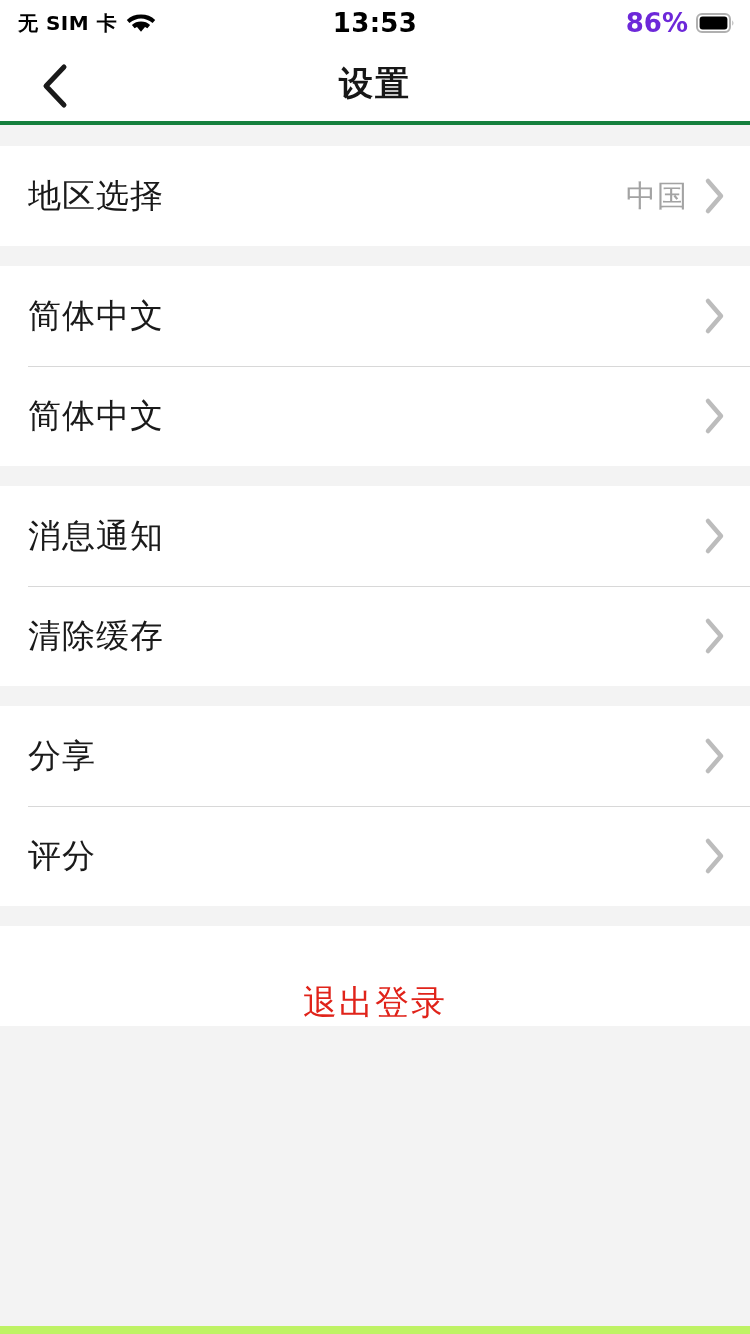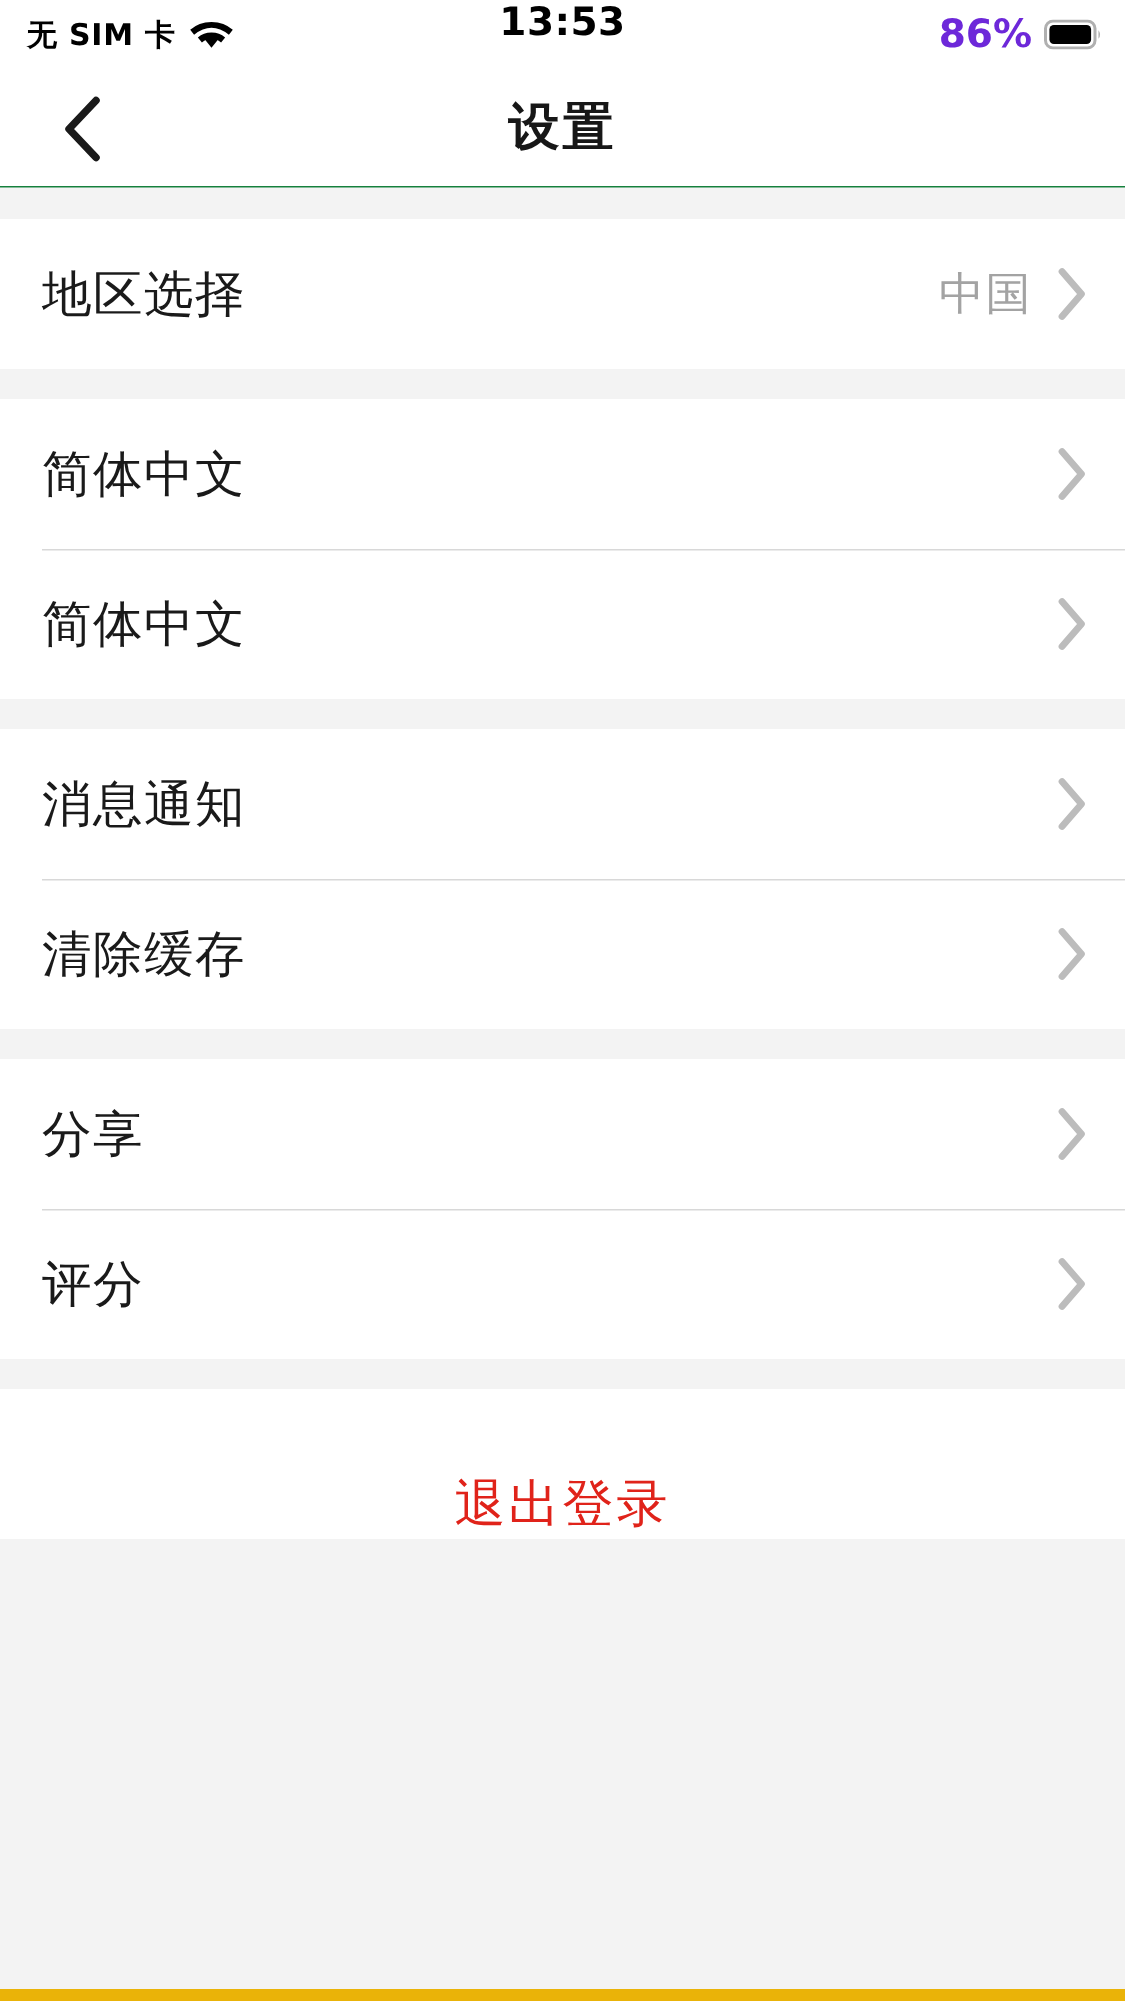--- a/index.html
+++ b/index.html
@@ -17,49 +17,49 @@
     position:relative; height:46px; background:#ffffff;
     display:flex; align-items:center;
   }
   .sb-left{
     position:absolute; left:18px; top:0; height:46px;
     display:flex; align-items:center; gap:9px;
   }
   .sb-carrier{ font-size:20px; font-weight:600; color:#000; letter-spacing:.5px; line-height:1; }
   .sb-center{
     position:absolute; left:0; right:0; top:0; height:46px;
-    display:flex; justify-content:center;
+    display:flex; align-items:center; justify-content:center;
   }
   .sb-time{ font-size:26px; font-weight:700; color:#000; letter-spacing:.3px; }
   .sb-right{
     position:absolute; right:14px; top:0; height:46px;
     display:flex; align-items:center; gap:8px;
   }
   .sb-batt-pct{ font-size:26px; font-weight:600; color:#6d28d9; }
   .wifi-ico{ display:block; width:30px; height:22px; }
   .batt-ico{ display:block; width:40px; height:20px; }
 
   
   .navbar{
     position:relative; height:79px; background:#ffffff;
-    border-bottom:1px solid #15803d;
+    border-bottom:4px solid #15803d;
     display:flex; align-items:center; justify-content:center;
   }
   .nav-back{
     position:absolute; left:0; top:0; width:110px; height:79px;
     display:flex; align-items:center; justify-content:center;
     cursor:pointer;
   }
   .nav-back svg{ display:block; width:30px; height:46px; }
   .nav-title{
     font-size:34px; font-weight:600; color:#171717; letter-spacing:2px;
   }
 
   
-  .scroll{ position:absolute; left:0; right:0; top:126px; bottom:0; background:#eab308; }
+  .scroll{ position:absolute; left:0; right:0; top:126px; bottom:0; background:#bef264; }
   .gap{ height:20px; background:#f3f3f3; }
   .group{ background:#ffffff; }
 
   .row{
     position:relative; height:100px; background:#ffffff;
     display:flex; align-items:center; padding:0 24px 0 28px;
     cursor:pointer;
   }
   .row + .row::before{
     content:""; position:absolute; left:28px; right:0; top:0;

